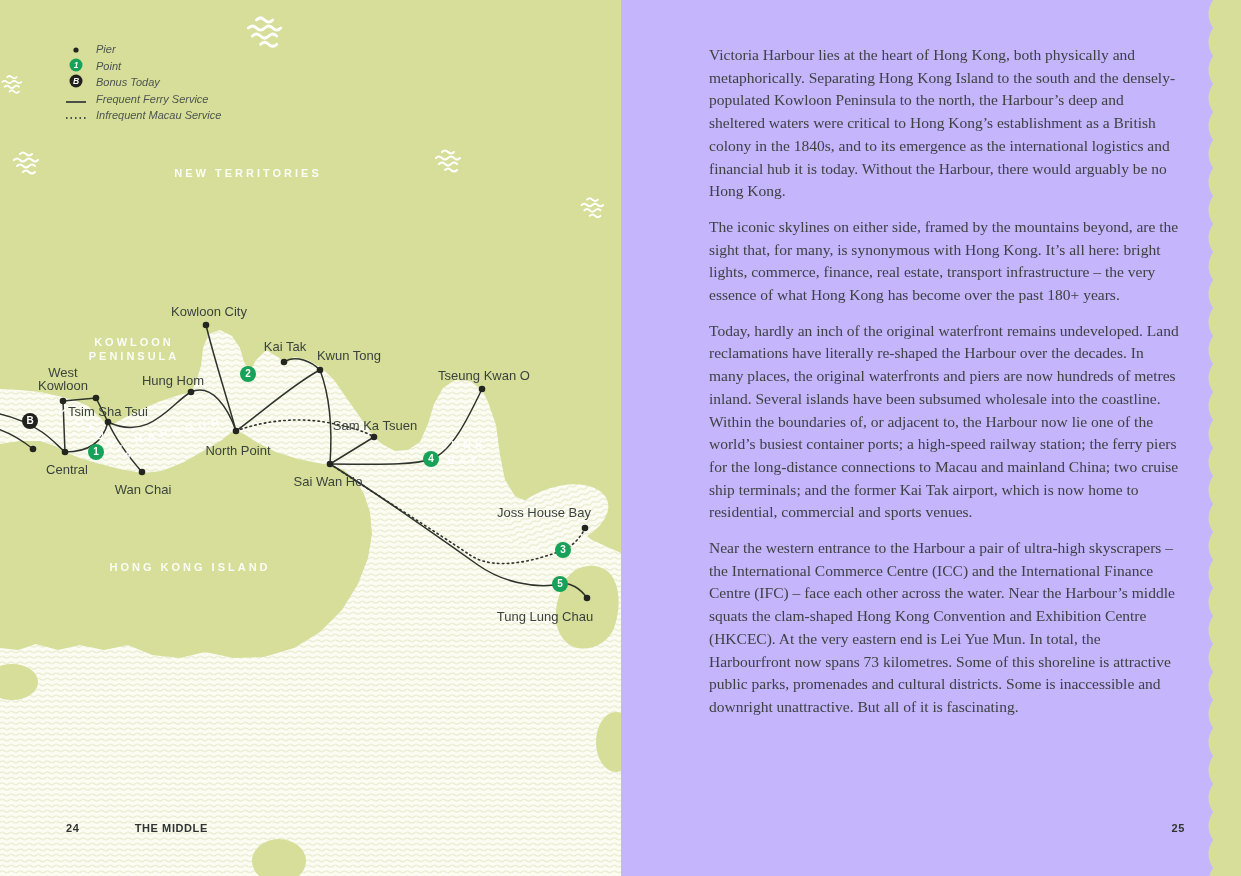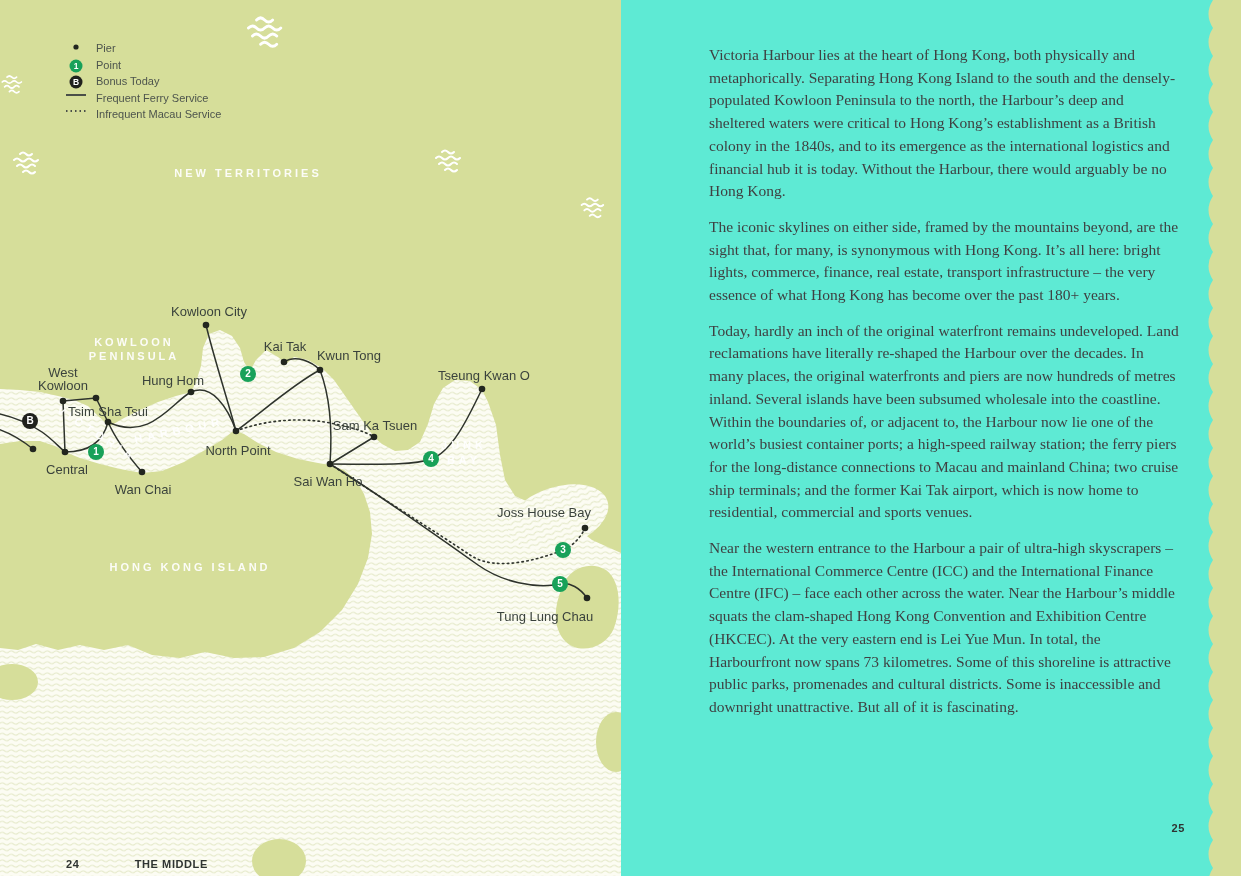--- a/index.html
+++ b/index.html
@@ -6,27 +6,27 @@
   #spread{position:relative;width:1241px;height:876px;overflow:hidden;font-family:"Liberation Sans",sans-serif;}
   
   #left-page{position:absolute;left:0;top:0;width:621px;height:876px;}
   #map-svg{position:absolute;left:0;top:0;}
   .region{fill:#ffffff;font-size:11px;font-weight:600;opacity:.93;}
   .pierlbl{fill:#3a423c;font-size:13px;font-weight:500;}
   .pier{fill:#22261f;}
   .marklbl{fill:#ffffff;font-size:10px;font-weight:700;}
   .legend{position:absolute;left:66px;top:42px;display:flex;flex-direction:column;gap:3.5px;
           font-size:11px;color:#4d544d;}
-  .lrow{display:flex;align-items:flex-start;height:13px;}
+  .lrow{display:flex;align-items:flex-end;height:13px;font-style:italic;}
   .lic{width:20px;display:flex;justify-content:center;margin-right:10px;flex:0 0 20px;}
-  .footer-left{position:absolute;top:858px;left:66px;font-size:11px;font-weight:700;
+  .footer-left{position:absolute;top:822px;left:66px;font-size:11px;font-weight:700;
                color:#2f3432;letter-spacing:.6px;}
   .footer-left .num{display:inline-block;min-width:65px;}
   
-  #right-page{position:absolute;left:621px;top:0;width:620px;height:876px;background:#5eead4;}
+  #right-page{position:absolute;left:621px;top:0;width:620px;height:876px;background:#c4b5fd;}
   .text-col{position:absolute;left:88px;top:44px;width:472px;
             font-family:"Liberation Serif","DejaVu Serif",serif;
             font-size:15.5px;line-height:22.7px;color:#3f4142;}
   .text-col p{margin:0 0 13px 0;}
   .footer-right{position:absolute;top:822px;left:528px;width:36px;text-align:right;
                 font-size:11px;font-weight:700;color:#2f3432;letter-spacing:.6px;}
   #edge-strip{position:absolute;right:0;top:0;}
 </style>
 </head>
 <body>

